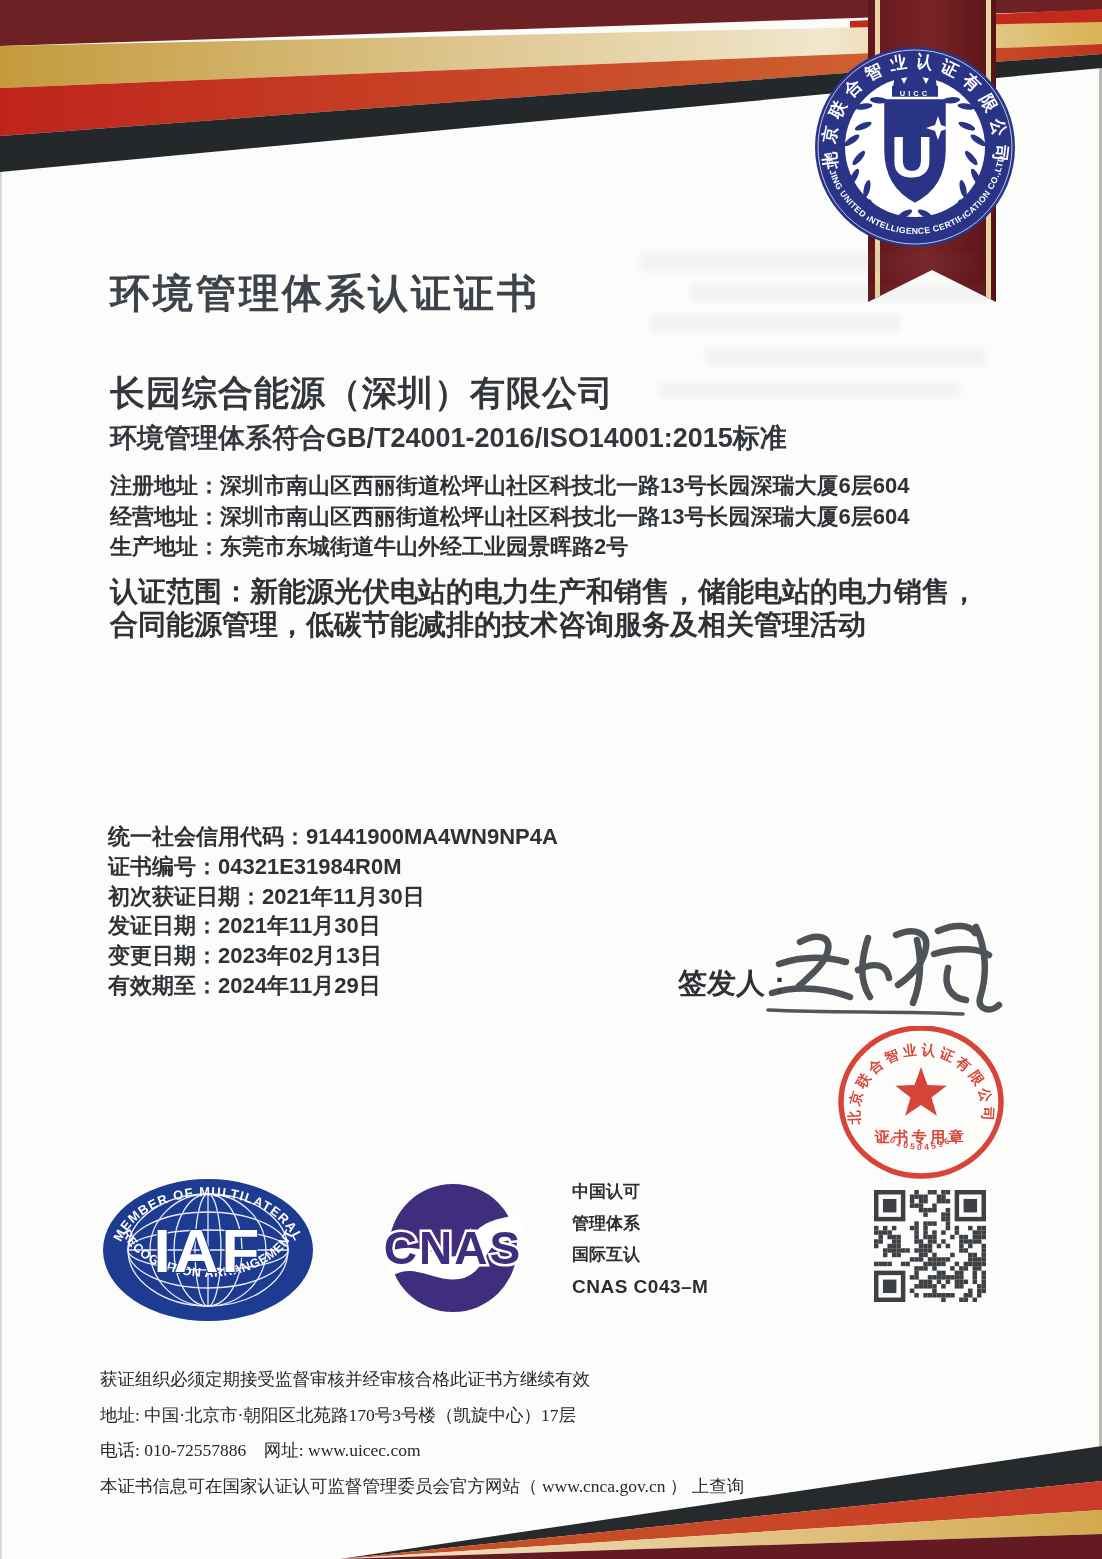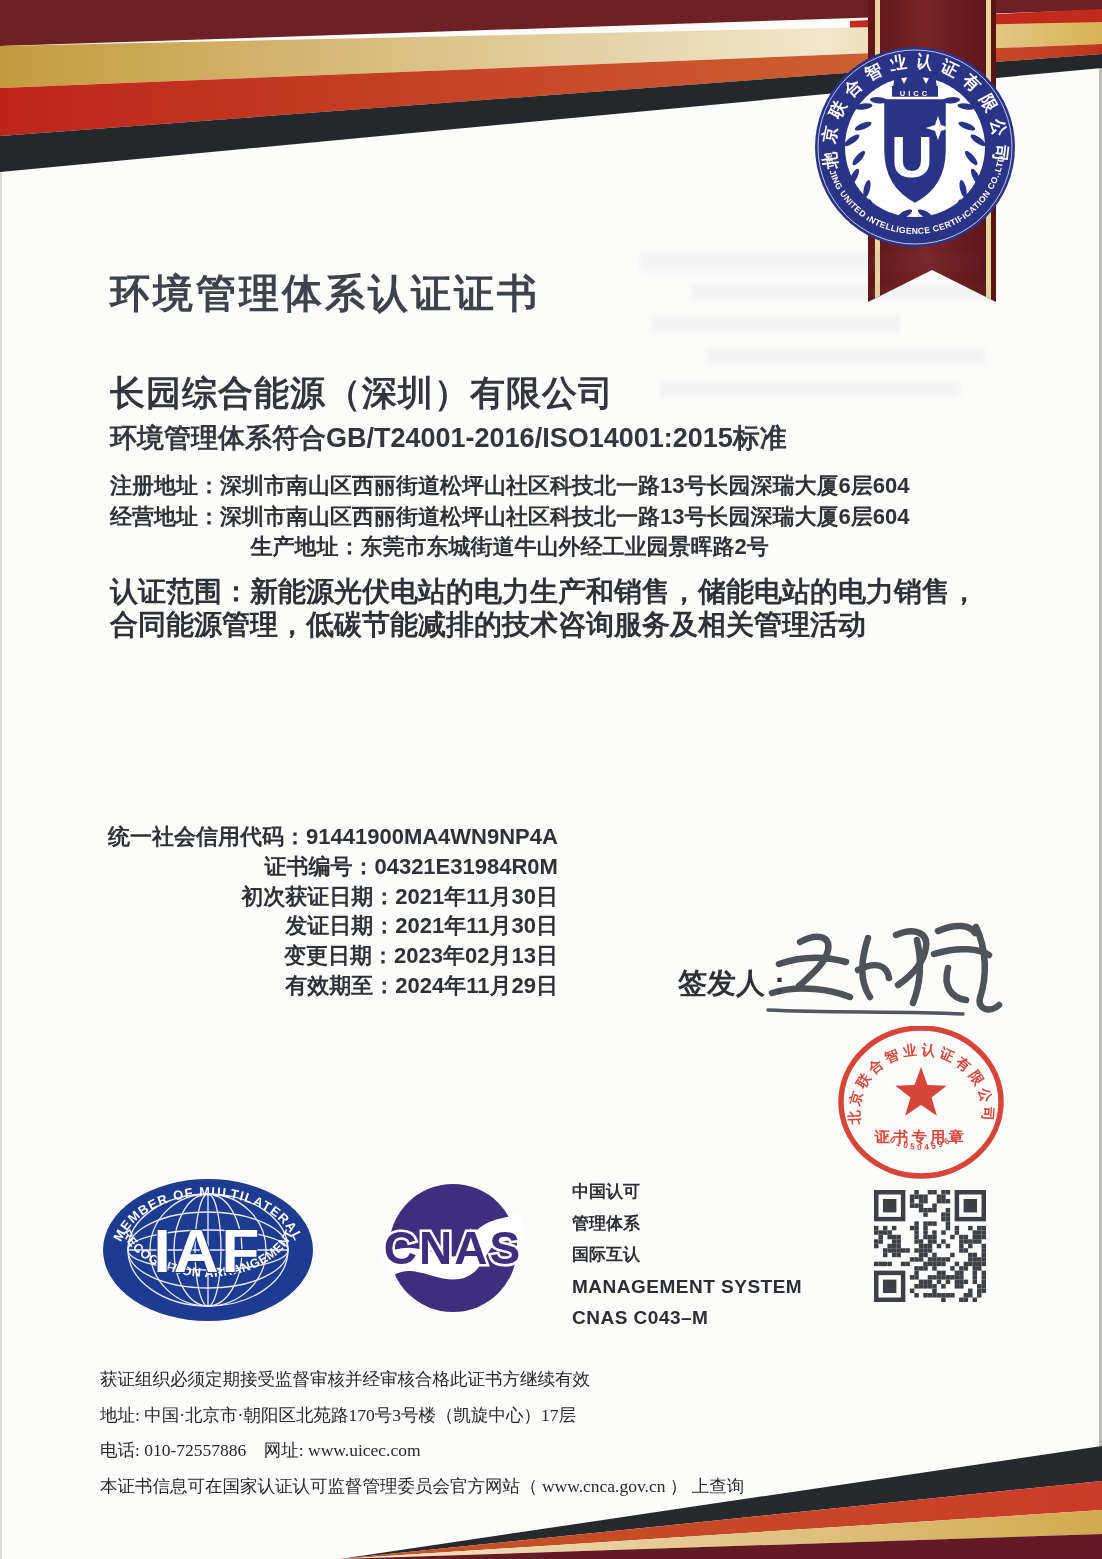--- a/index.html
+++ b/index.html
@@ -5,23 +5,23 @@
   html,body{margin:0;padding:0;background:#e8e8e8;}
   .page{position:relative;width:1102px;height:1559px;margin:0 auto;background:#fcfcfb;overflow:hidden;
         font-family:"Liberation Sans","DejaVu Sans",sans-serif;
         box-shadow:inset -3px 0 0 #bdbbb6, inset 2px 0 0 #dbd9d4;}
   .abs{position:absolute;}
   svg{display:block;}
   
   #title{left:110px;top:266px;font-size:40px;font-weight:bold;color:#3e434b;letter-spacing:3px;}
   #company{left:110px;top:370px;font-size:35px;font-weight:bold;color:#33373d;letter-spacing:1px;}
   #standard{left:110px;top:420px;font-size:27px;font-weight:bold;color:#33373d;}
-  #addresses{left:110px;top:471px;font-size:22px;line-height:30.5px;font-weight:600;color:#2e3237;text-align:center;}
+  #addresses{left:110px;top:471px;font-size:22px;line-height:30.5px;font-weight:600;color:#2e3237;}
   #scope{left:110px;top:575px;width:885px;font-size:28px;line-height:33px;font-weight:600;color:#2e3237;}
-  #codes{left:108px;top:822px;font-size:22px;line-height:29.8px;font-weight:600;color:#2e3237;text-align:right;}
+  #codes{left:108px;top:822px;font-size:22px;line-height:29.8px;font-weight:600;color:#2e3237;}
   #issuer-label{left:678px;top:964px;font-size:29px;font-weight:600;color:#2e3237;}
   #accred{left:572px;top:1176px;color:#2b2e33;}
   #accred .zh{font-size:17px;font-weight:600;line-height:31.5px;}
   #accred .en{font-size:19px;font-weight:bold;line-height:31.5px;letter-spacing:.5px;}
   #footer{left:100px;top:1362px;font-family:"Liberation Serif","DejaVu Serif",serif;
           font-size:17.5px;line-height:35.5px;color:#26272a;font-weight:500;}
   #footer div{white-space:pre;}
   .ghost{position:absolute;background:#6b7280;opacity:.055;filter:blur(2px);border-radius:2px;}
   .qd{fill:#3d4145;}
 </style>
@@ -433,21 +433,20 @@
   <svg class="abs" style="left:358px;top:1180px" width="200" height="140" viewBox="0 0 200 140">
     <circle cx="95" cy="68" r="64" fill="#3f2e7d"></circle>
     <path d="M 28,86 C 55,70 75,88 95,88 C 120,88 114,58 140,51 L 165,45" stroke="#ffffff" stroke-width="23" fill="none"></path>
     <text x="95" y="84" font-size="46" font-weight="bold" fill="#3f2e7d" stroke="#ffffff" stroke-width="5" paint-order="stroke" letter-spacing="2" text-anchor="middle">CNAS</text>
   </svg>
 
   <div class="abs" id="accred">
     <div class="zh">中国认可</div>
     <div class="zh">管理体系</div>
     <div class="zh">国际互认</div>
-    <div class="en">MANAGEMENT SYSTEM</div>
     <div class="en">CNAS C043–M</div>
   </div>
 
   <div class="abs" id="footer">
     <div>获证组织必须定期接受监督审核并经审核合格此证书方继续有效</div>
     <div>地址: 中国·北京市·朝阳区北苑路170号3号楼（凯旋中心）17层</div>
     <div>电话: 010-72557886    网址: www.uicec.com</div>
     <div>本证书信息可在国家认证认可监督管理委员会官方网站（ www.cnca.gov.cn ） 上查询</div>
   </div>
 

